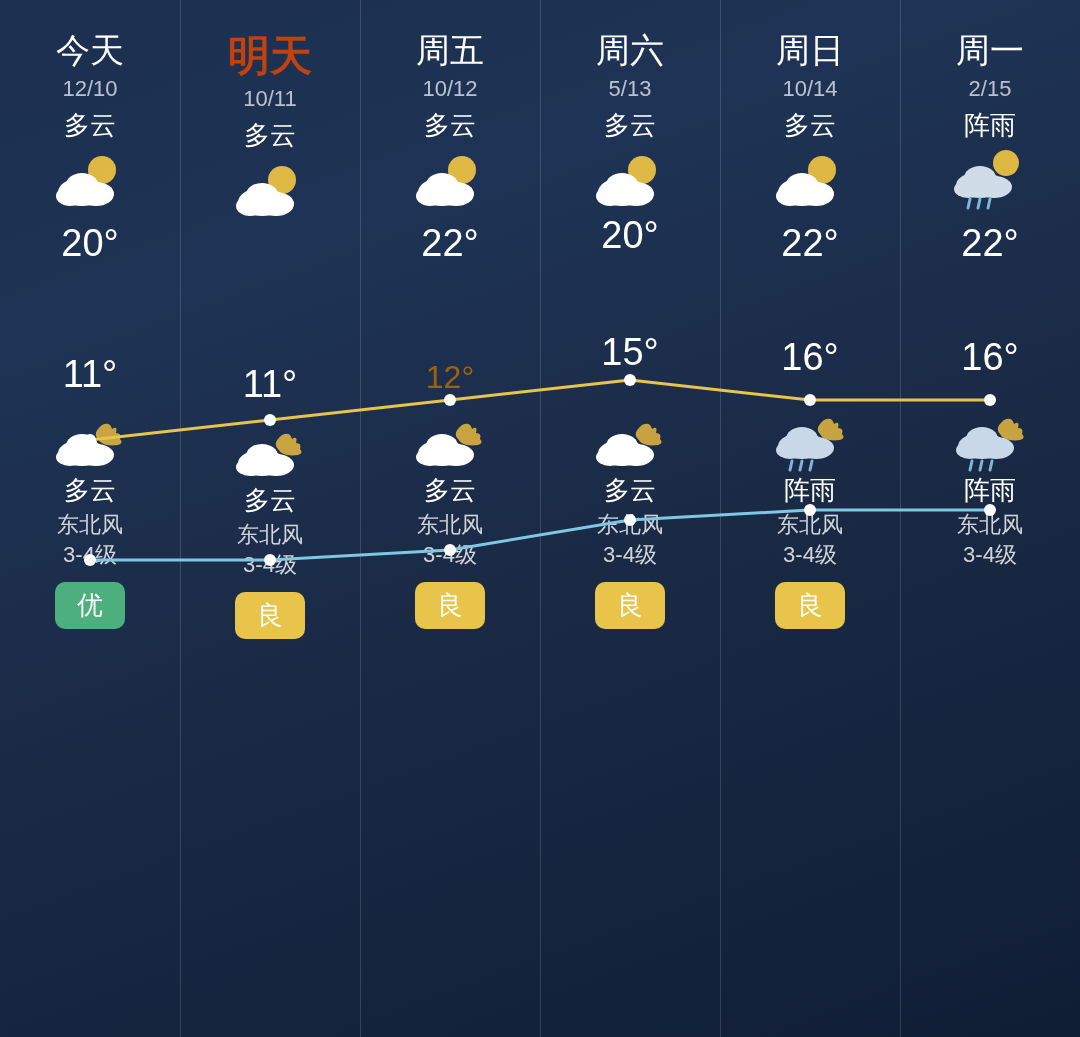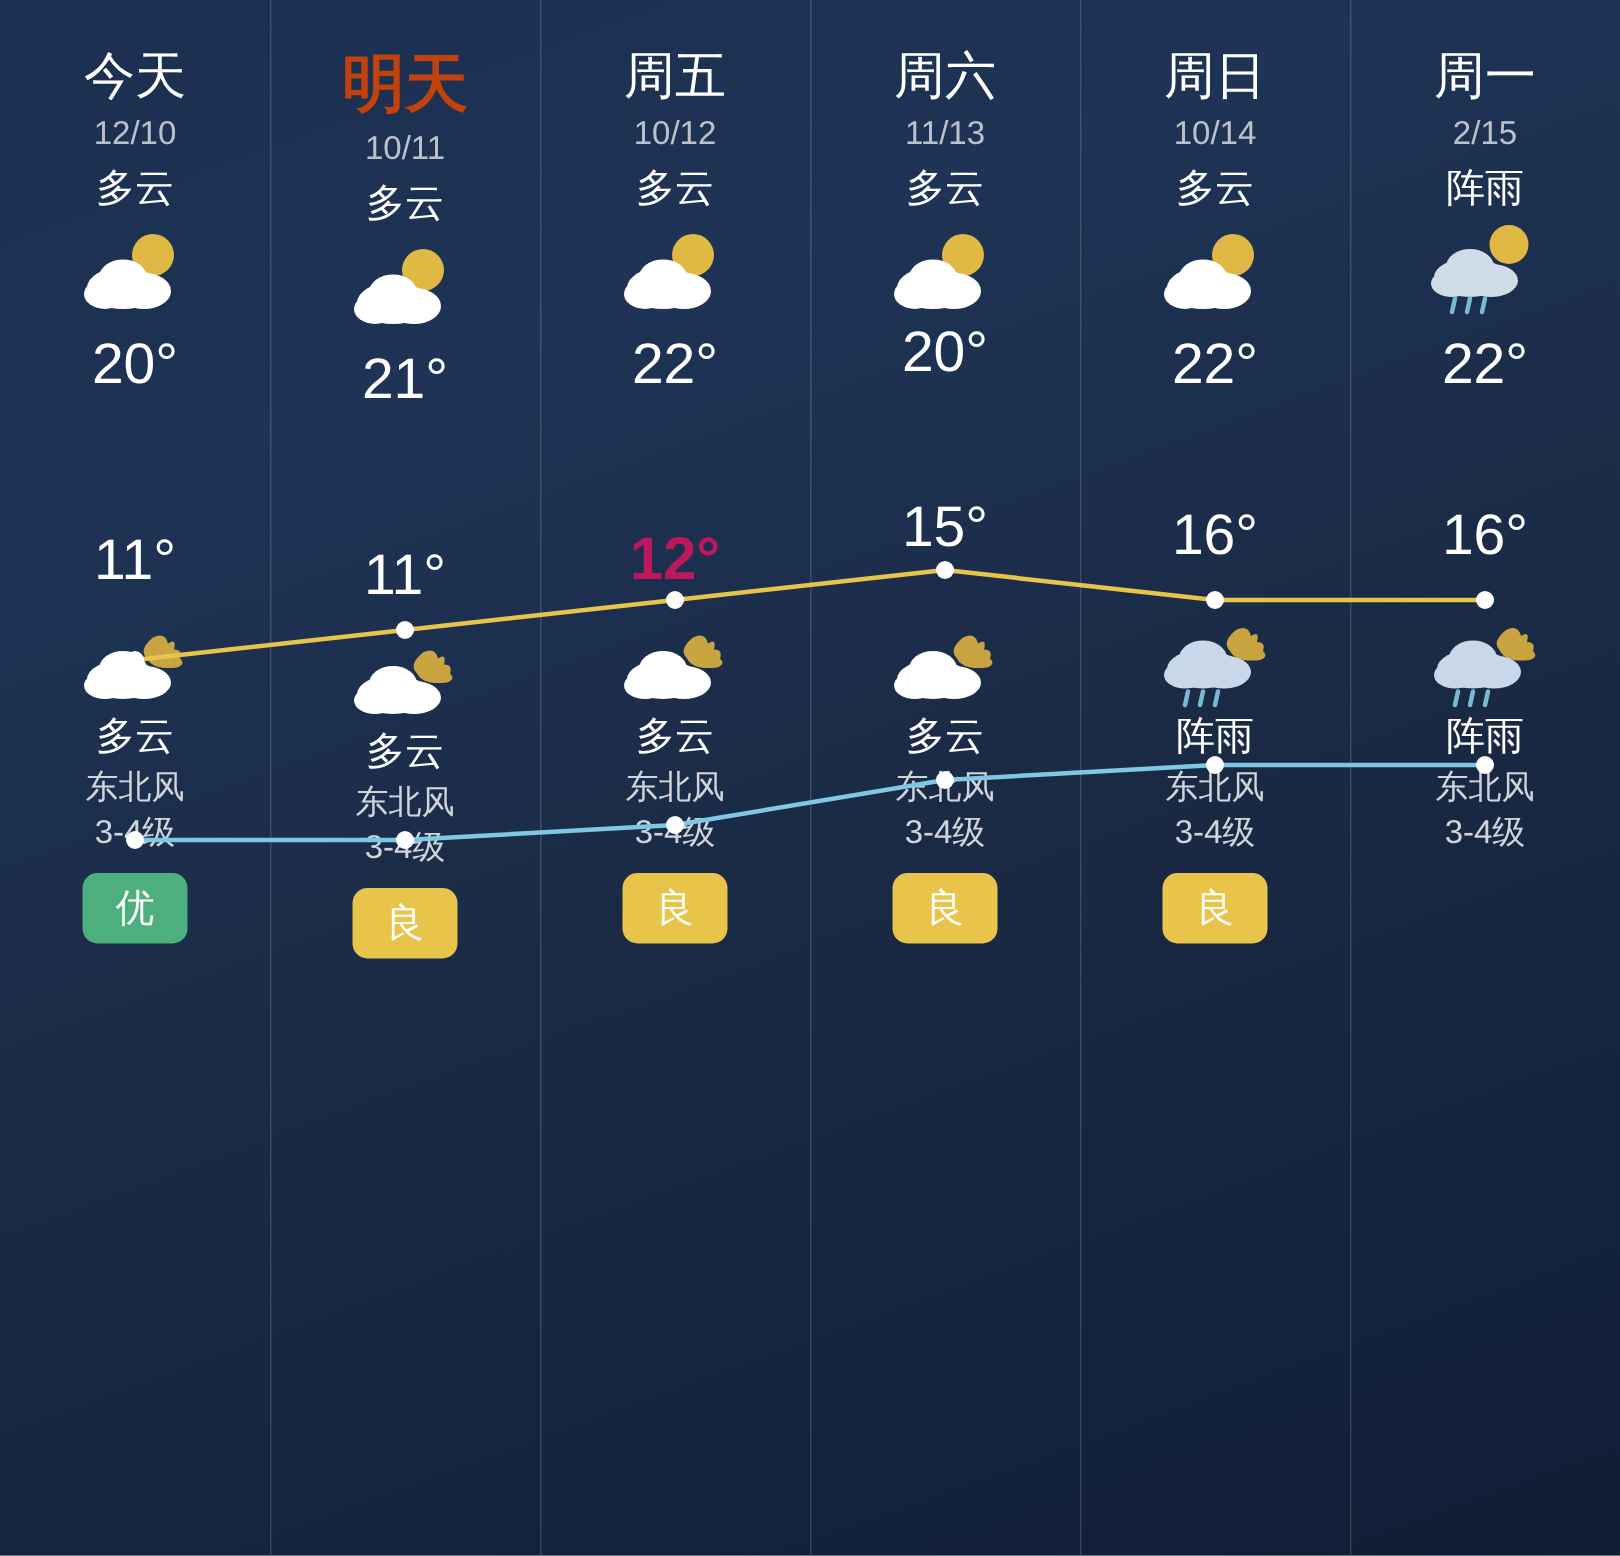--- a/index.html
+++ b/index.html
@@ -72,21 +72,20 @@
       <div style="width:80px; height:65px; display:flex; align-items:center; justify-content:center;">
         <svg viewBox="0 0 80 60" width="80" height="60">
           <circle cx="52" cy="18" r="14" fill="#f5c842" opacity="0.9"></circle>
           <ellipse cx="32" cy="40" rx="24" ry="14" fill="white"></ellipse>
           <ellipse cx="20" cy="44" rx="14" ry="10" fill="white"></ellipse>
           <ellipse cx="46" cy="42" rx="18" ry="12" fill="white"></ellipse>
           <ellipse cx="32" cy="33" rx="16" ry="12" fill="white"></ellipse>
         </svg>
       </div>
       <div style="height:190px; width:100%; position:relative;">
-        <div style="font-size:38px; font-weight:300; color:#fff; text-align:center; position:absolute; top:8px; width:100%;">21°</div>
         <div style="font-size:38px; font-weight:300; color:#fff; text-align:center; position:absolute; bottom:8px; width:100%;">11°</div>
       </div>
       <div style="width:80px; height:65px; display:flex; align-items:center; justify-content:center; margin-top:4px;">
         <svg viewBox="0 0 80 60" width="80" height="60">
           <path d="M52 14 Q60 10 62 18 Q68 14 66 22 Q72 22 70 28 Q74 32 68 34 Q52 36 48 28 Q42 22 52 14Z" fill="#e8b840" opacity="0.85"></path>
           <ellipse cx="32" cy="42" rx="24" ry="13" fill="white"></ellipse>
           <ellipse cx="20" cy="46" rx="14" ry="9" fill="white"></ellipse>
           <ellipse cx="46" cy="44" rx="18" ry="11" fill="white"></ellipse>
           <ellipse cx="32" cy="35" rx="16" ry="12" fill="white"></ellipse>
         </svg>
@@ -105,40 +104,40 @@
         <svg viewBox="0 0 80 60" width="80" height="60">
           <circle cx="52" cy="18" r="14" fill="#f5c842" opacity="0.9"></circle>
           <ellipse cx="32" cy="40" rx="24" ry="14" fill="white"></ellipse>
           <ellipse cx="20" cy="44" rx="14" ry="10" fill="white"></ellipse>
           <ellipse cx="46" cy="42" rx="18" ry="12" fill="white"></ellipse>
           <ellipse cx="32" cy="33" rx="16" ry="12" fill="white"></ellipse>
         </svg>
       </div>
       <div style="height:190px; width:100%; position:relative;">
         <div style="font-size:38px; font-weight:300; color:#fff; text-align:center; position:absolute; top:8px; width:100%;">22°</div>
-        <div style="font-size:40px; font-weight:700; color:#be185d; text-align:center; position:absolute; bottom:8px; width:100%;">12°</div>
+        <div style="font-size:32px; font-weight:400; color:#a16207; text-align:center; position:absolute; bottom:8px; width:100%;">12°</div>
       </div>
       <div style="width:80px; height:65px; display:flex; align-items:center; justify-content:center; margin-top:4px;">
         <svg viewBox="0 0 80 60" width="80" height="60">
           <path d="M52 14 Q60 10 62 18 Q68 14 66 22 Q72 22 70 28 Q74 32 68 34 Q52 36 48 28 Q42 22 52 14Z" fill="#e8b840" opacity="0.85"></path>
           <ellipse cx="32" cy="42" rx="24" ry="13" fill="white"></ellipse>
           <ellipse cx="20" cy="46" rx="14" ry="9" fill="white"></ellipse>
           <ellipse cx="46" cy="44" rx="18" ry="11" fill="white"></ellipse>
           <ellipse cx="32" cy="35" rx="16" ry="12" fill="white"></ellipse>
         </svg>
       </div>
       <div style="font-size:26px; color:#fff; margin-bottom:2px;">多云</div>
       <div style="font-size:22px; color:rgba(255,255,255,0.8);">东北风</div>
       <div style="font-size:22px; color:rgba(255,255,255,0.8); margin-bottom:12px;">3-4级</div>
       <div style="background:#e8c44a; border-radius:10px; padding:6px 22px; font-size:26px; font-weight:500; color:#fff;">良</div>
     </div>
 
     <div style="display:flex; flex-direction:column; align-items:center; padding: 28px 6px 16px;">
       <div style="font-size:34px; font-weight:500; color:#fff; margin-bottom:2px;">周六</div>
-      <div style="font-size:22px; color:rgba(255,255,255,0.7); margin-bottom:6px;">11/13</div>
+      <div style="font-size:22px; color:rgba(255,255,255,0.7); margin-bottom:6px;">5/13</div>
       <div style="font-size:26px; color:#fff; margin-bottom:6px;">多云</div>
       <div style="width:80px; height:65px; display:flex; align-items:center; justify-content:center;">
         <svg viewBox="0 0 80 60" width="80" height="60">
           <circle cx="52" cy="18" r="14" fill="#f5c842" opacity="0.9"></circle>
           <ellipse cx="32" cy="40" rx="24" ry="14" fill="white"></ellipse>
           <ellipse cx="20" cy="44" rx="14" ry="10" fill="white"></ellipse>
           <ellipse cx="46" cy="42" rx="18" ry="12" fill="white"></ellipse>
           <ellipse cx="32" cy="33" rx="16" ry="12" fill="white"></ellipse>
         </svg>
       </div>

